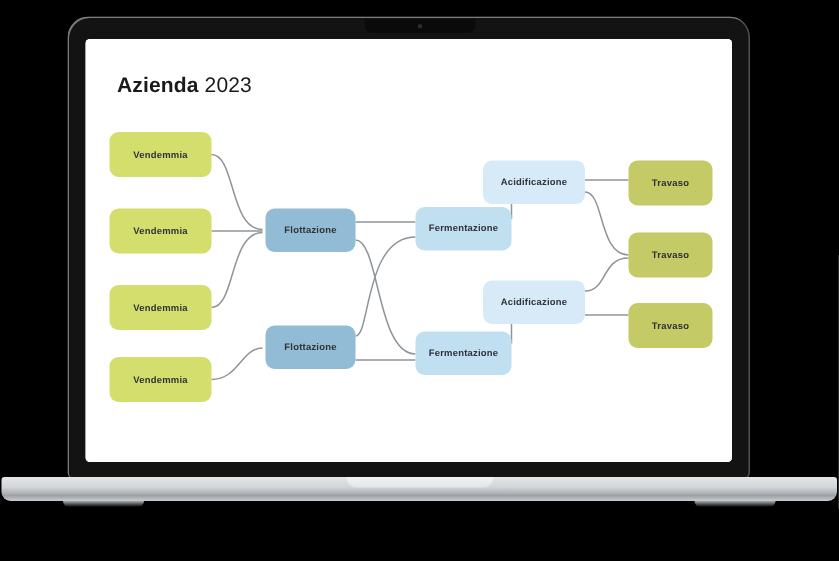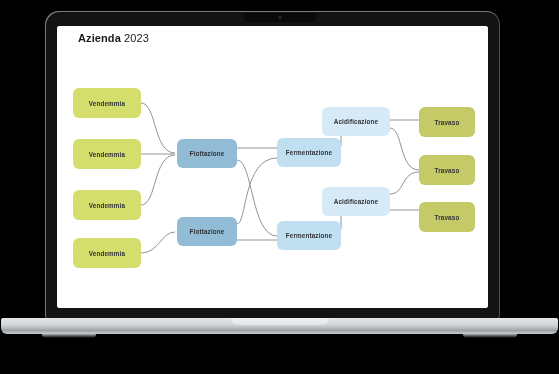--- a/index.html
+++ b/index.html
@@ -105,22 +105,22 @@
   
   .canvas {
     position: absolute;
     inset: 0;
     background: #ffffff;
   }
 
   .title {
     position: absolute;
     left: 21px;
-    top: 6px;
-    font-size: 11px;
+    top: 22px;
+    font-size: 14px;
     color: #1a1a1a;
     letter-spacing: 0.1px;
     white-space: nowrap;
   }
   .title .t-bold { font-weight: bold; }
   .title .t-light { font-weight: normal; }
 
   svg.links {
     position: absolute;
     inset: 0;

